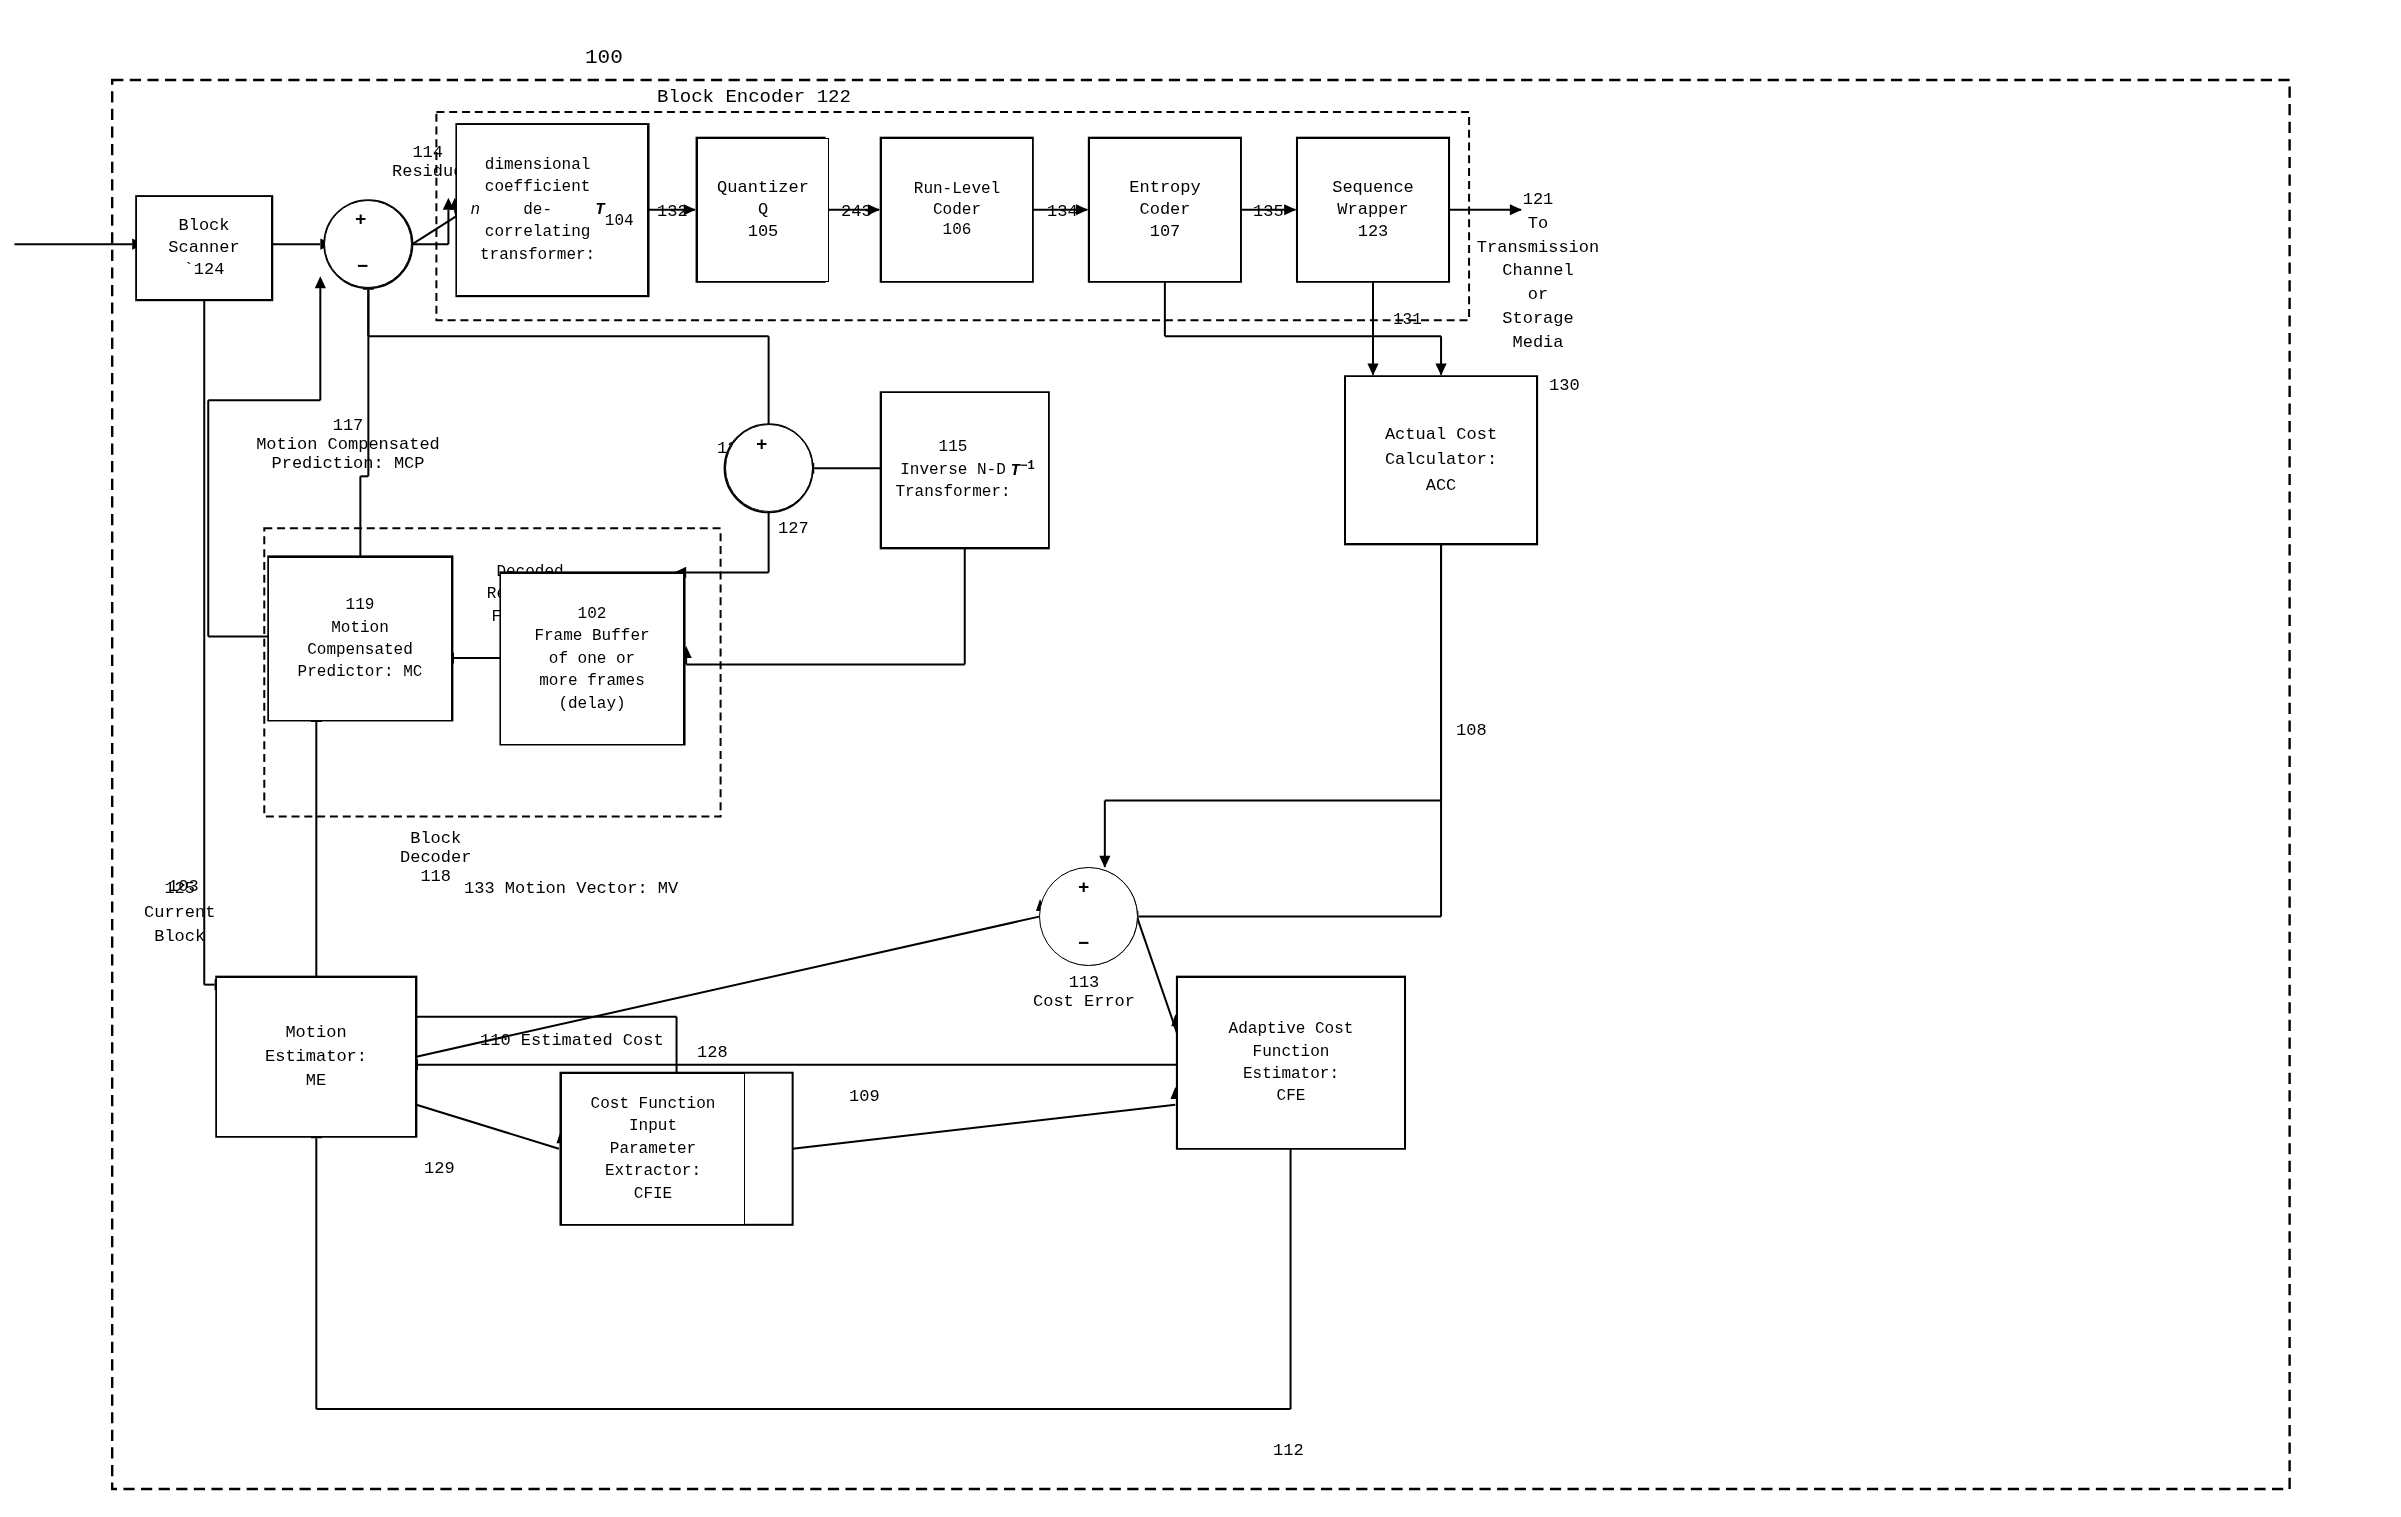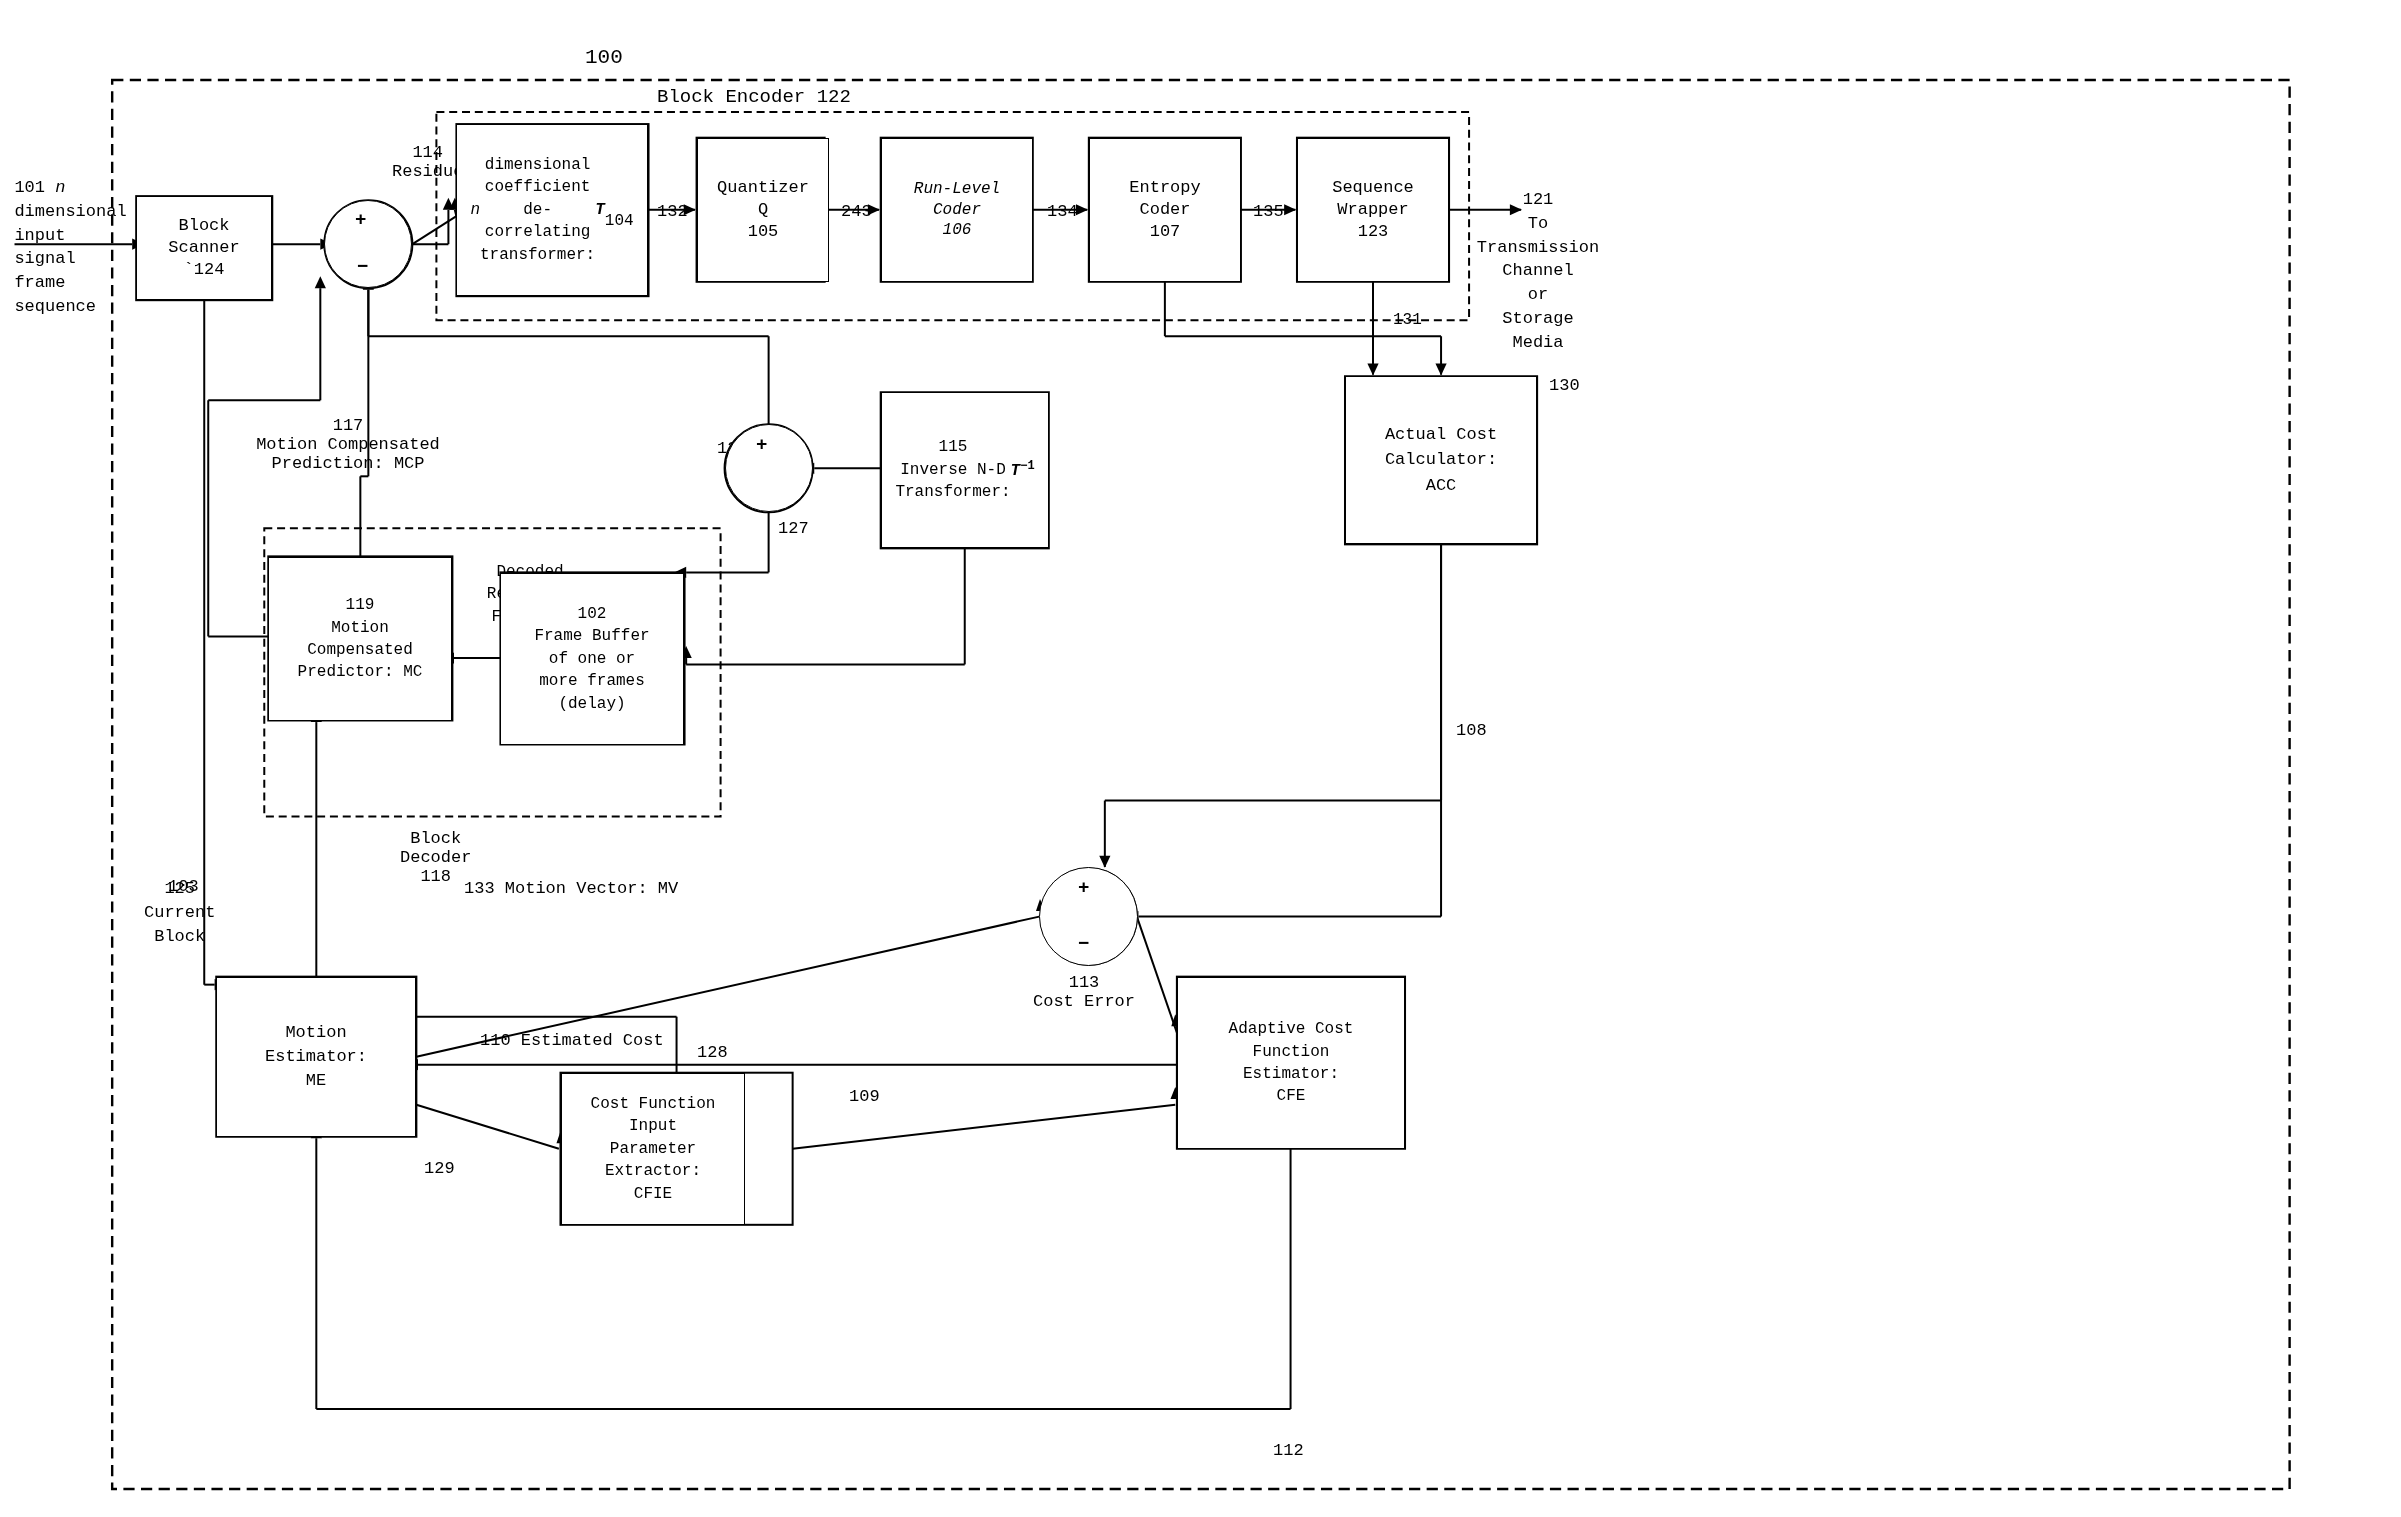--- a/index.html
+++ b/index.html
@@ -203,23 +203,20 @@
     <line x1="1800" y1="680" x2="1800" y2="1145" stroke="#000" stroke-width="2.5" stroke-dasharray="0"></line>
     <line x1="1800" y1="1145" x2="1422" y2="1145" stroke="#000" stroke-width="2.5"></line>
     <polygon points="1422,1138 1407,1145 1422,1152" fill="#000"></polygon>
 
   </svg>
 
   <div class="label" style="top:46px; left:585px; font-size:21px;">100</div>
 
   <div class="label" style="top:86px; left:657px; font-size:19px;text-align:center;">Block Encoder 122</div>
 
-  <div class="label" style="top:176px; left:14.4px; font-size:17px; width:116px; text-align:left; line-height:1.4;">
-    <span>101 <em>n</em> dimensional input signal frame sequence</span>
-  </div>
 
   <div class="box" style="left:136px; top:196px; width:136px; height:104px; font-size:17px;">
     Block<br>Scanner<br>`124
   </div>
 
   <div class="circle" style="left:324px; top:200px; width:88px; height:88px;">
     <div style="font-size:19px; font-weight:bold; line-height:1;">
       <div style="position:absolute; top:9.6px; left:30px;">+</div>
       <div style="position:absolute; bottom:9.6px; left:32px;">−</div>
     </div>
@@ -232,21 +229,21 @@
   </div>
 
   <div class="label" style="top:202px; left:657px; font-size:17px;">132</div>
 
   <div class="box" style="left:697px; top:138px; width:132px; height:144px; font-size:17px;">
     Quantizer<br>Q<br>105
   </div>
 
   <div class="label" style="top:202px; left:841px; font-size:17px;">243</div>
 
-  <div class="box" style="left:881px; top:138px; width:152px; height:144px; font-size:16px;font-style:italic;">
+  <div class="box" style="left:881px; top:138px; width:152px; height:144px; font-size:16px;">
     Run-Level<br>Coder<br>106
   </div>
 
   <div class="label" style="top:202px; left:1047px; font-size:17px;">134</div>
 
   <div class="box" style="left:1089px; top:138px; width:152px; height:144px; font-size:17px;">
     Entropy<br>Coder<br>107
   </div>
 
   <div class="label" style="top:202px; left:1253px; font-size:17px;">135</div>

